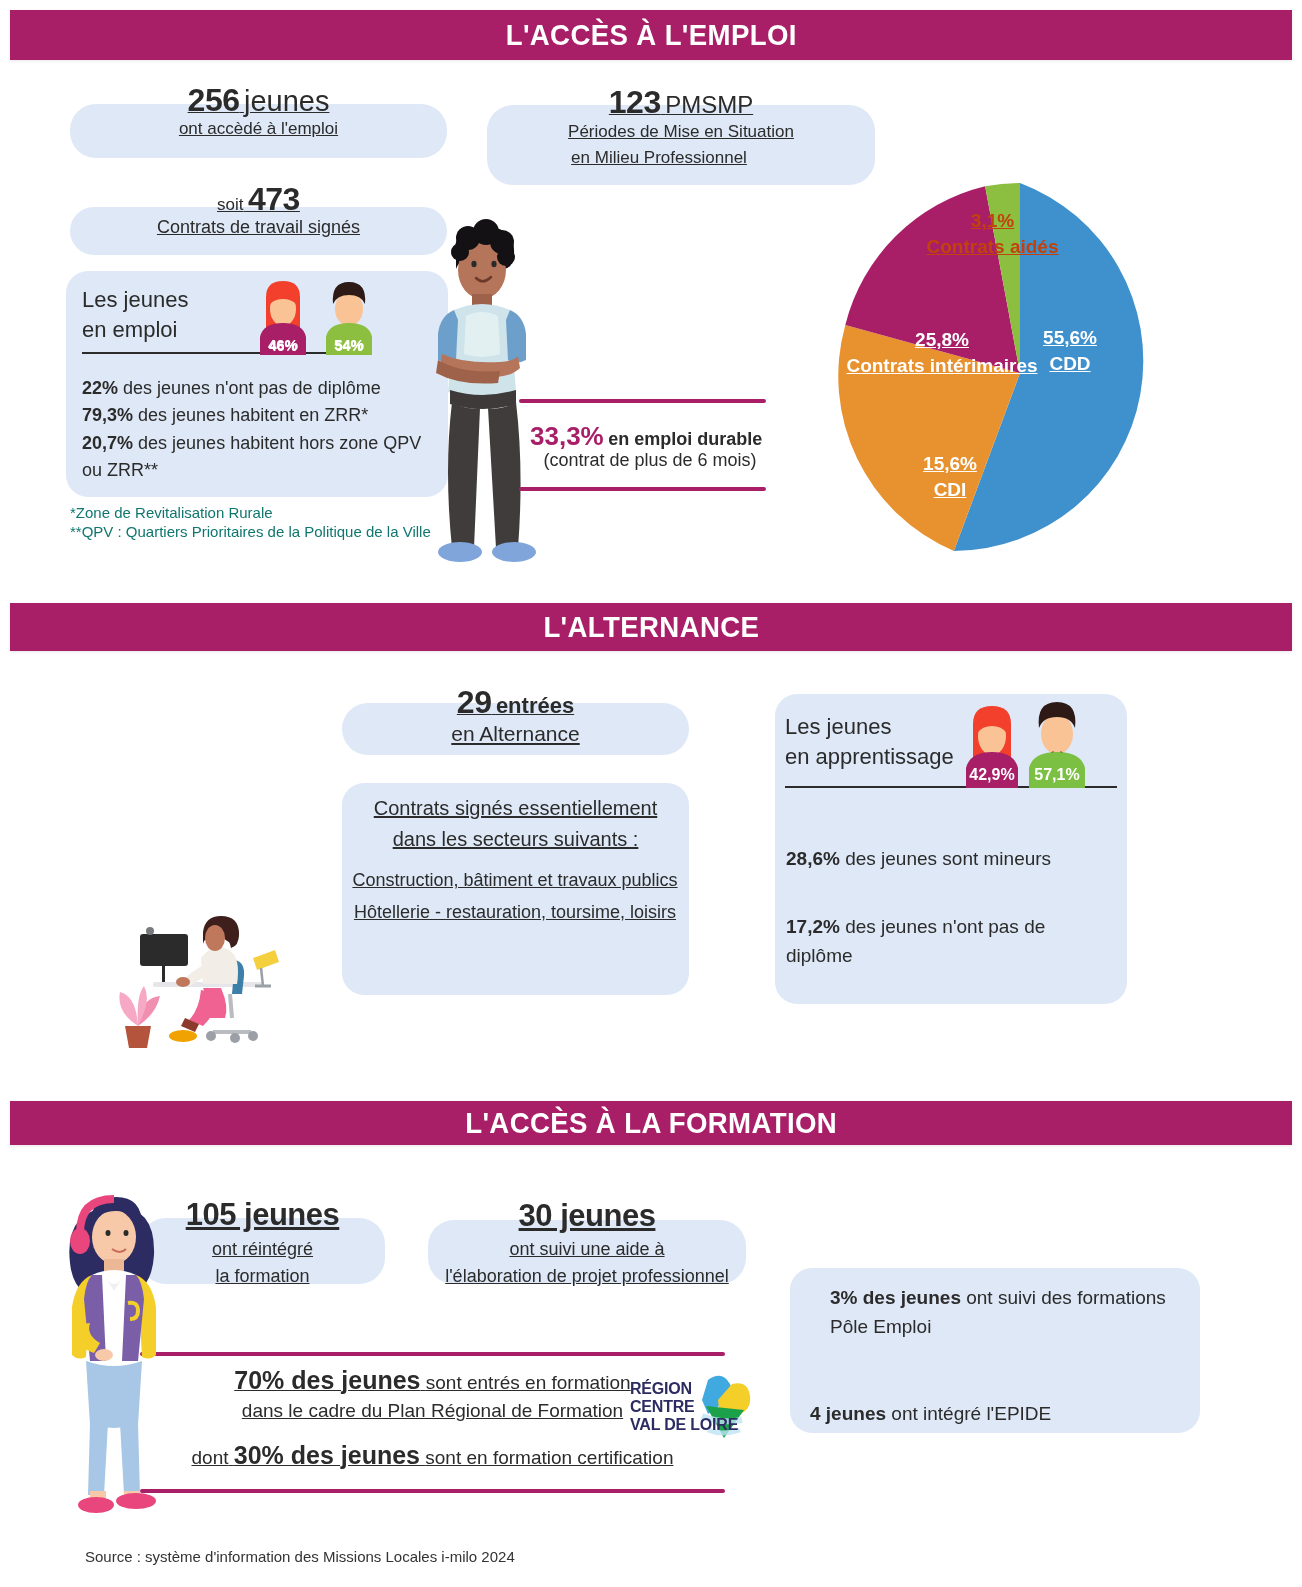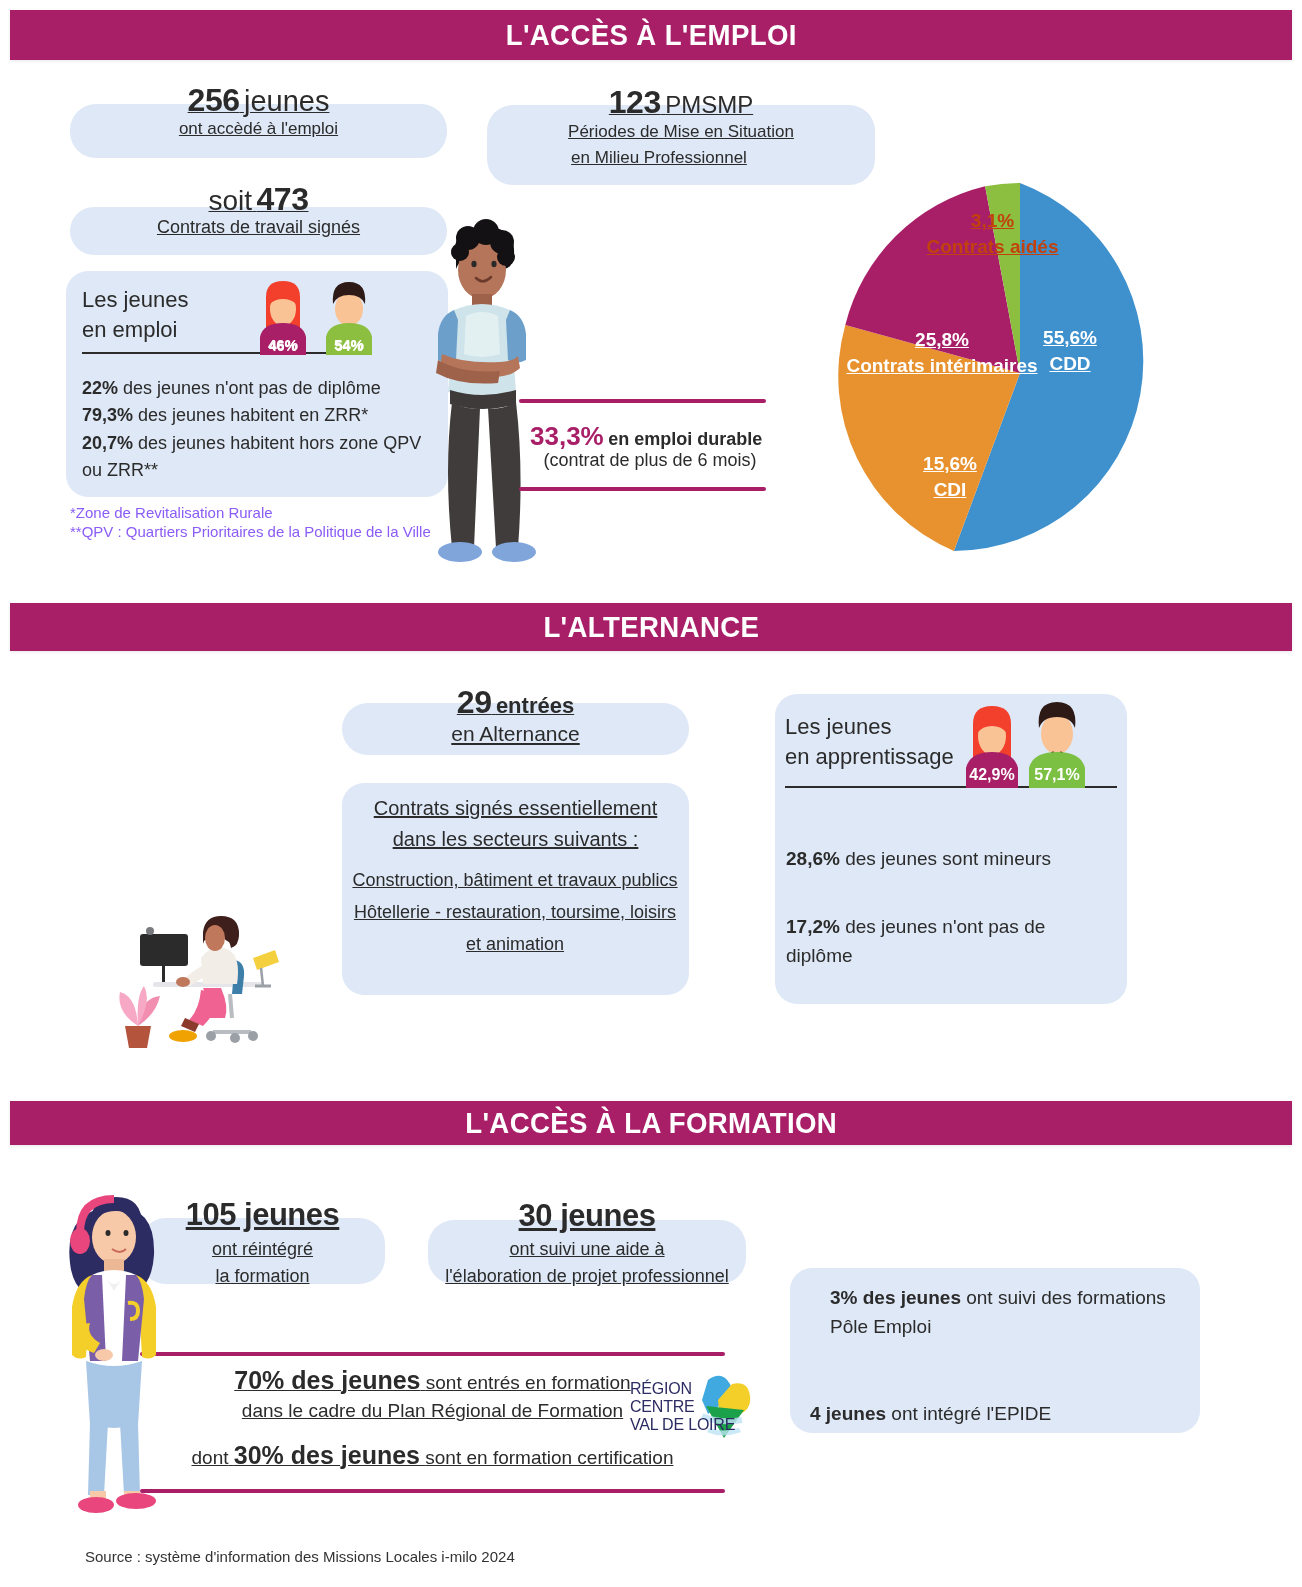--- a/index.html
+++ b/index.html
@@ -42,21 +42,21 @@
   .small{ font-size: 17px; }
   .tiny { font-size: 15px; }
 
   
   .rule  { position: absolute; background: #2b2b2b; height: 2px; }
   .mrule { position: absolute; background: #A81F68; height: 4px; border-radius: 2px; }
 
   
   .picto { position: absolute; }
 
-  .footnote { font-size: 15px; color: #8b5cf6; line-height: 1.35; }
+  .footnote { font-size: 15px; color: #0f766e; line-height: 1.35; }
 
   .svgwrap { position: absolute; }
 </style>
 </head>
 <body>
 
 <div class="page">
 
   <div class="band" style="top:10px;height:50px;">
     <span>L'ACCÈS À L'EMPLOI</span>
@@ -72,21 +72,21 @@
   <div class="bluebox pill" style="left:487px;top:105px;width:388px;height:80px;"></div>
   <div class="txt center" style="left:487px;top:84px;width:388px;">
     <span class="big">123</span>
     <span style="font-size:24px;">PMSMP</span>
   </div>
   <div class="txt center small" style="left:487px;top:119px;width:388px;line-height:1.5;">Périodes de Mise en Situation</div>
   <div class="txt center small" style="left:487px;top:145px;width:344px;line-height:1.5;">en Milieu Professionnel</div>
 
   <div class="bluebox pill" style="left:70px;top:207px;width:377px;height:48px;"></div>
   <div class="txt center" style="left:70px;top:181px;width:377px;">
-    <span style="font-size:28px;">soit</span>
+    <span style="font-size:17px;">soit</span>
     <span class="big">473</span>
   </div>
   <div class="txt center" style="left:70px;top:217px;width:377px;font-size:18px;">Contrats de travail signés</div>
 
   <div class="bluebox" style="left:66px;top:271px;width:382px;height:226px;"></div>
   <div class="txt" style="left:82px;top:285px;width:190px;font-size:22px;line-height:1.38;">
     <div>Les jeunes</div>
     <div>en emploi</div>
   </div>
 
@@ -209,21 +209,20 @@
   <div class="txt center" style="left:342px;top:722px;width:347px;font-size:21px;">en Alternance</div>
 
   <div class="bluebox" style="left:342px;top:783px;width:347px;height:212px;"></div>
   <div class="txt center" style="left:348px;top:793px;width:335px;font-size:20px;line-height:1.55;">
     <div>Contrats signés essentiellement</div>
     <div>dans les secteurs suivants :</div>
   </div>
   <div class="txt center" style="left:340px;top:864px;width:350px;font-size:18px;line-height:1.78;">
     <div>Construction, bâtiment et travaux publics</div>
     <div>Hôtellerie - restauration, toursime, loisirs</div>
-    <div>et animation</div>
   </div>
 
   <div class="bluebox" style="left:775px;top:694px;width:352px;height:310px;"></div>
   <div class="txt" style="left:785px;top:712px;width:220px;font-size:22px;line-height:1.38;">
     <div>Les jeunes</div>
     <div>en apprentissage</div>
   </div>
   <div class="rule" style="left:785px;top:786px;width:332px;"></div>
   <div class="picto" style="left:963px;top:702px;width:58px;height:86px;">
     <svg width="58" height="86" viewBox="0 0 58 86">
@@ -386,21 +385,21 @@
   <div class="svgwrap" style="left:630px;top:1374px;width:130px;height:70px;">
     <svg width="130" height="70" viewBox="0 0 130 70">
 
       <path d="M78 6 q14-10 22 4 q6 12 -8 20 l-14 10 l-6 -14 z" fill="#3FA9E0"></path>
       <path d="M102 10 q16-4 18 12 q2 16 -16 20 l-14 2 l-2 -18 z" fill="#F4CF2A"></path>
       <path d="M76 32 l38 4 l-20 28 z" fill="#1BA14A"></path>
       <path d="M72 42 q18 8 40 4" stroke="#BFE3F5" stroke-width="6" fill="none" opacity=".8"></path>
       <path d="M78 56 q14 6 32 0" stroke="#BFE3F5" stroke-width="5" fill="none" opacity=".8"></path>
     </svg>
   </div>
-  <div class="txt" style="left:630px;top:1380px;width:120px;color:#2C2C63;font-weight:normal;font-size:16px;line-height:1.12;letter-spacing:-.2px;">
+  <div class="txt" style="left:630px;top:1380px;width:120px;color:#2C2C63;font-weight:bold;font-size:16px;line-height:1.12;letter-spacing:-.2px;">
     <div>RÉGION</div>
     <div>CENTRE</div>
     <div>VAL DE LOIRE</div>
   </div>
 
   <div class="txt" style="left:85px;top:1548px;width:600px;font-size:15px;color:#333;">Source : système d'information des Missions Locales i-milo 2024</div>
 
 </div>
 
 </body></html>

